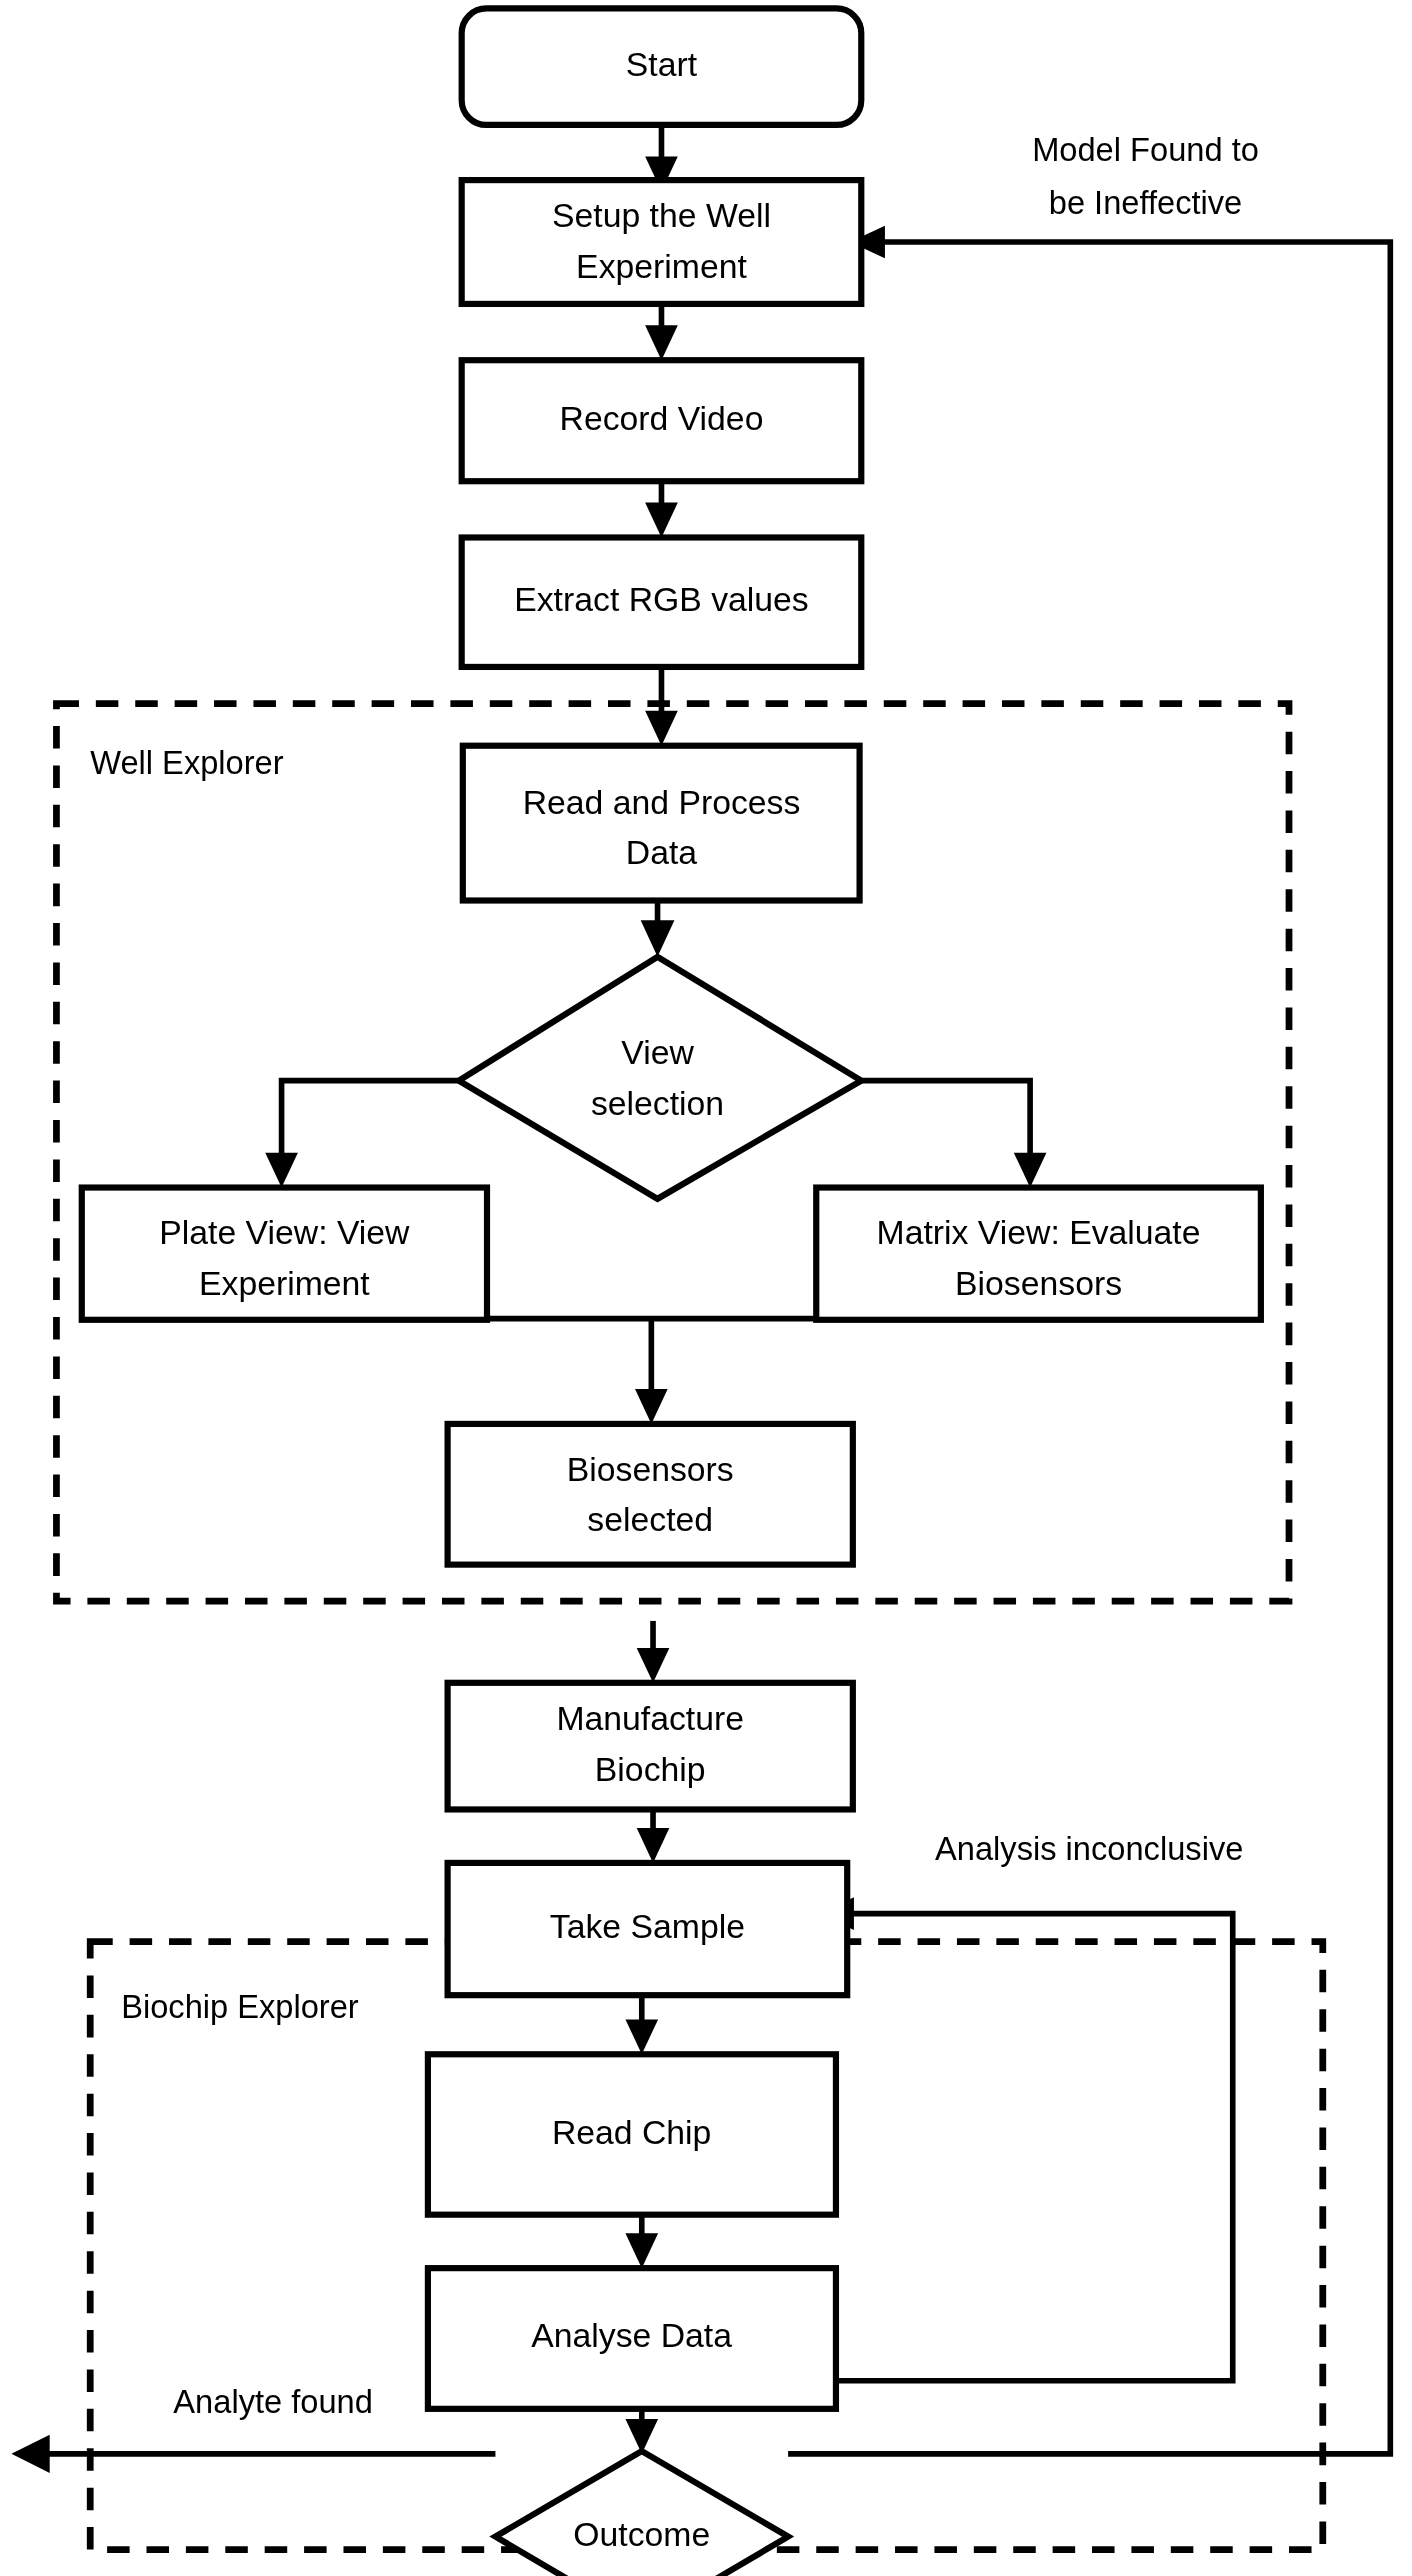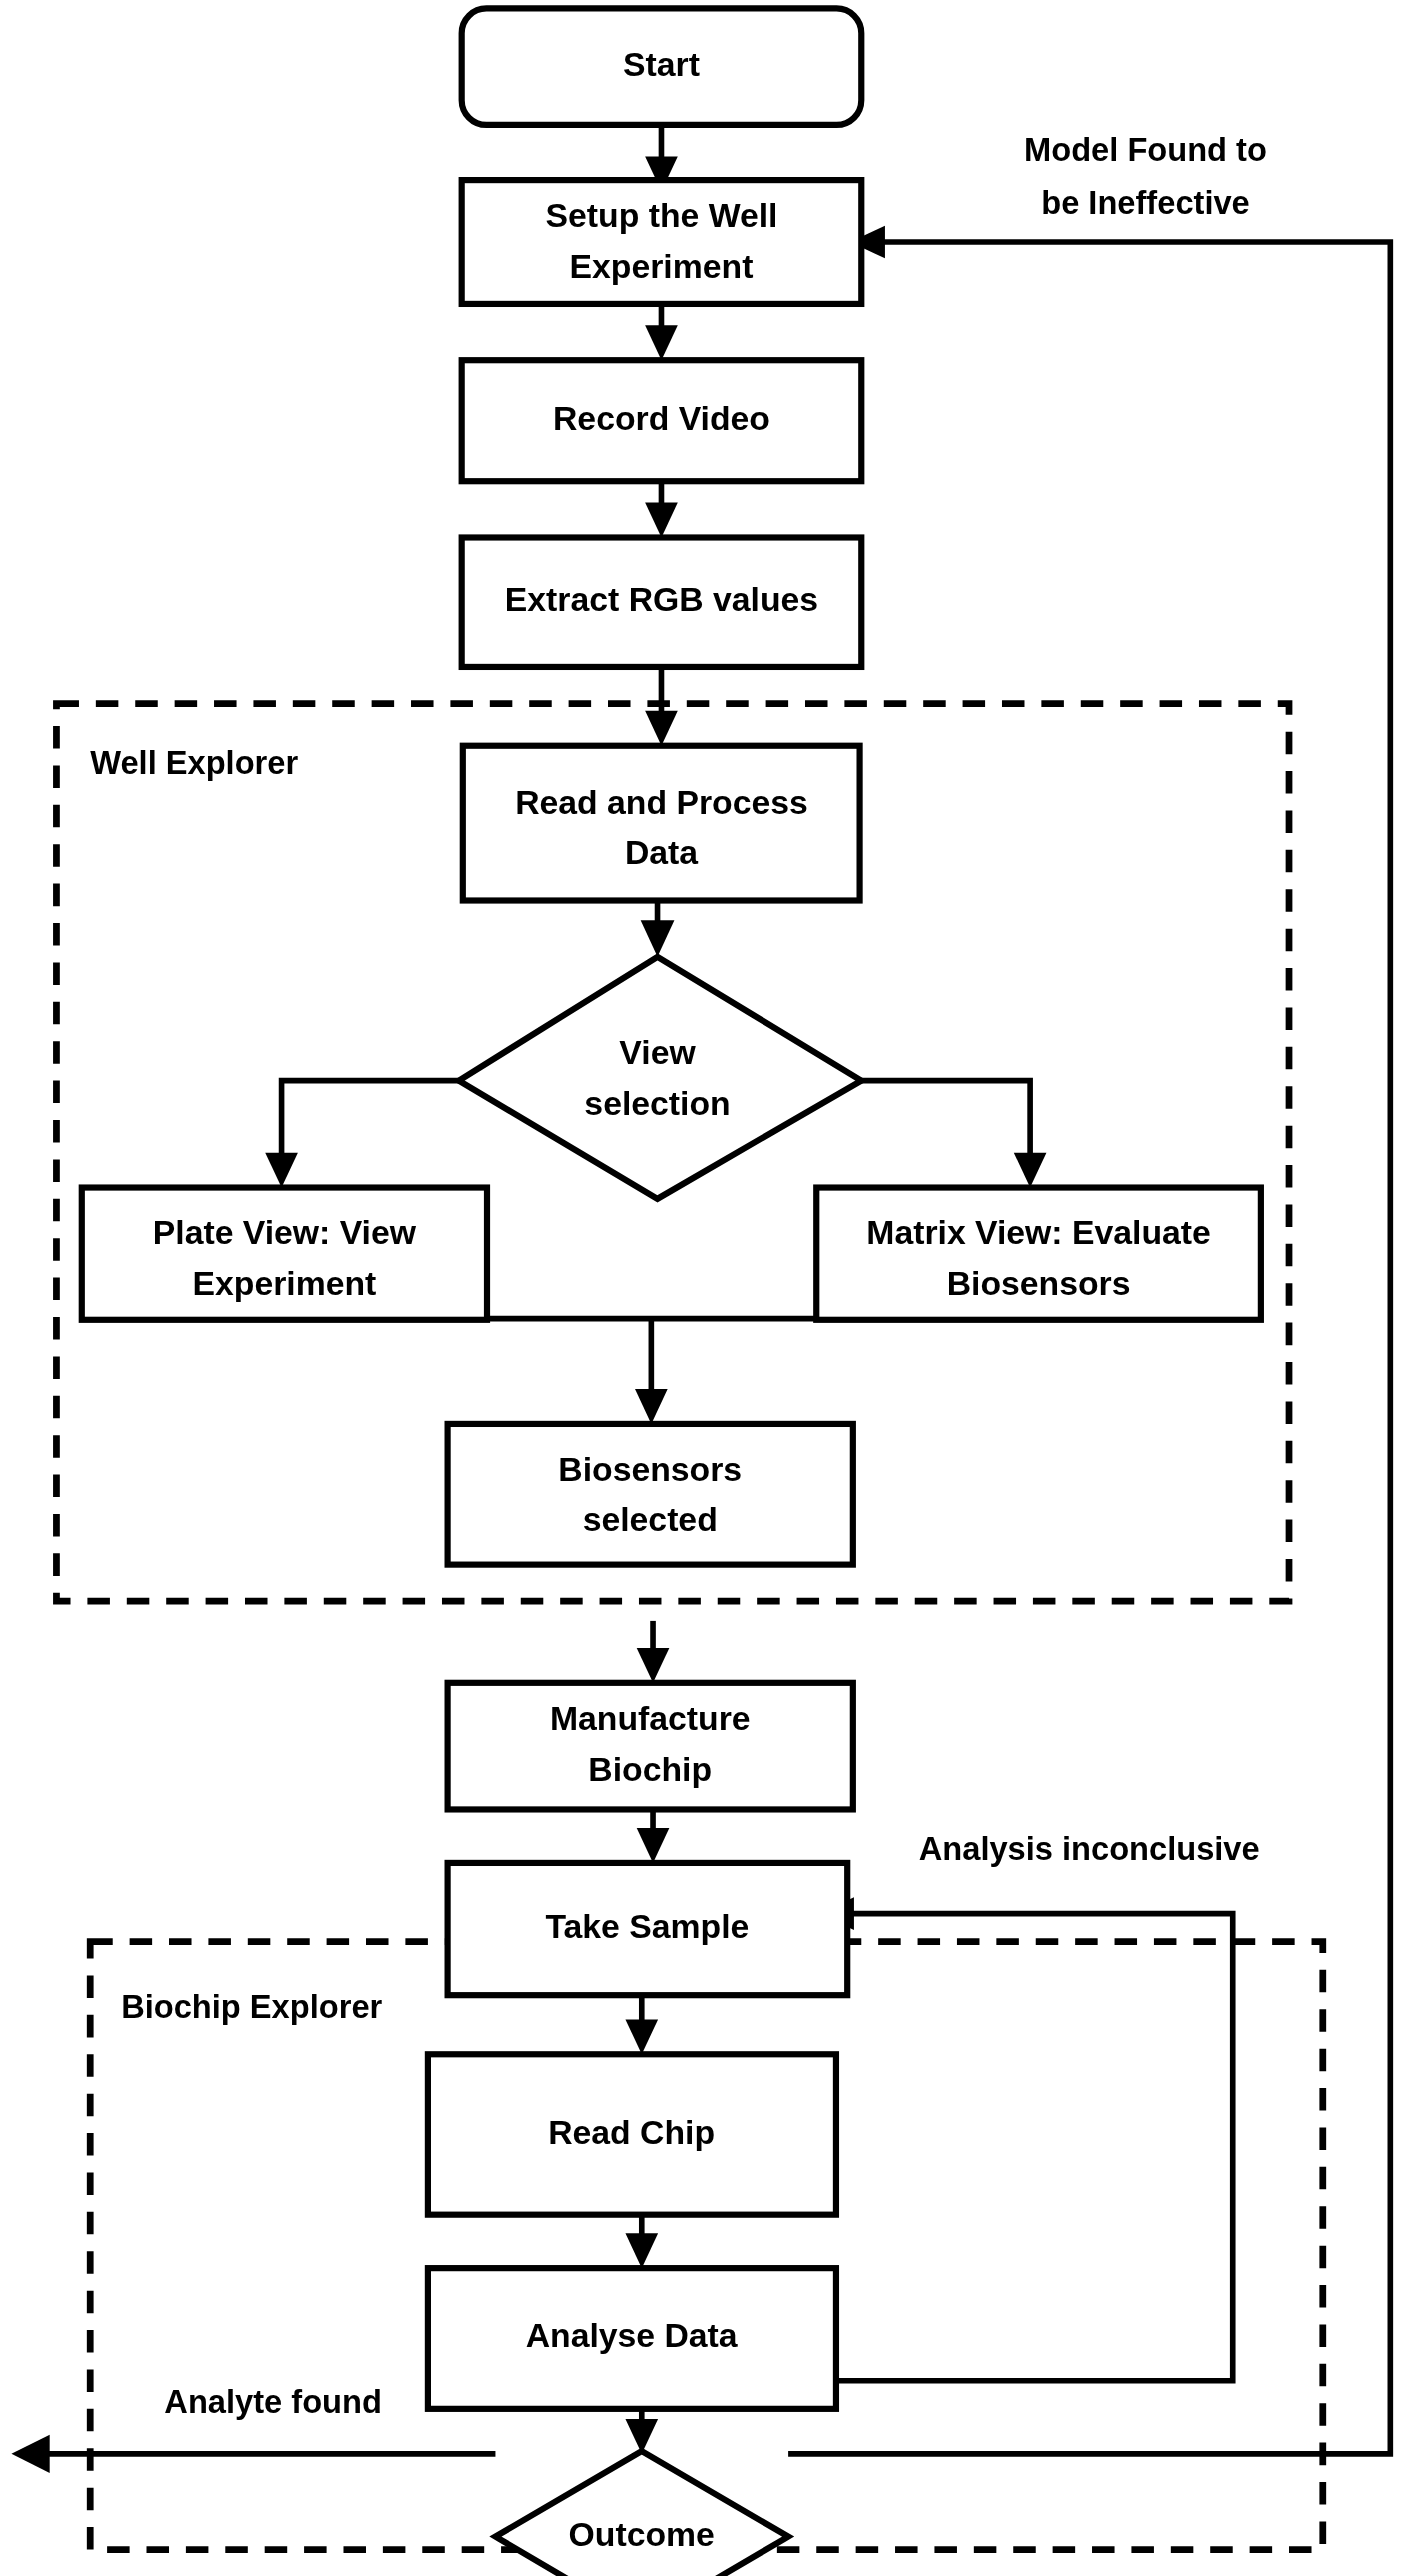--- a/index.html
+++ b/index.html
@@ -2,21 +2,20 @@
 <html style="font-size:9px"><head>
 <meta charset="utf-8">
 <style>
   html,body{margin:0;padding:0;background:#ffffff;}
   #page{
     position:relative;
     width:1413px;height:2576px;
     background:#ffffff;
     font-family:"Liberation Sans", sans-serif;
     overflow:hidden;
-    font-weight:bold;
   }
   svg{display:block;}
   .node-text{
     font-family:"Liberation Sans", sans-serif;
     font-size:60px;
     fill:#000000;
     text-anchor:middle;
     dominant-baseline:middle;
   }
   .edge-label{

